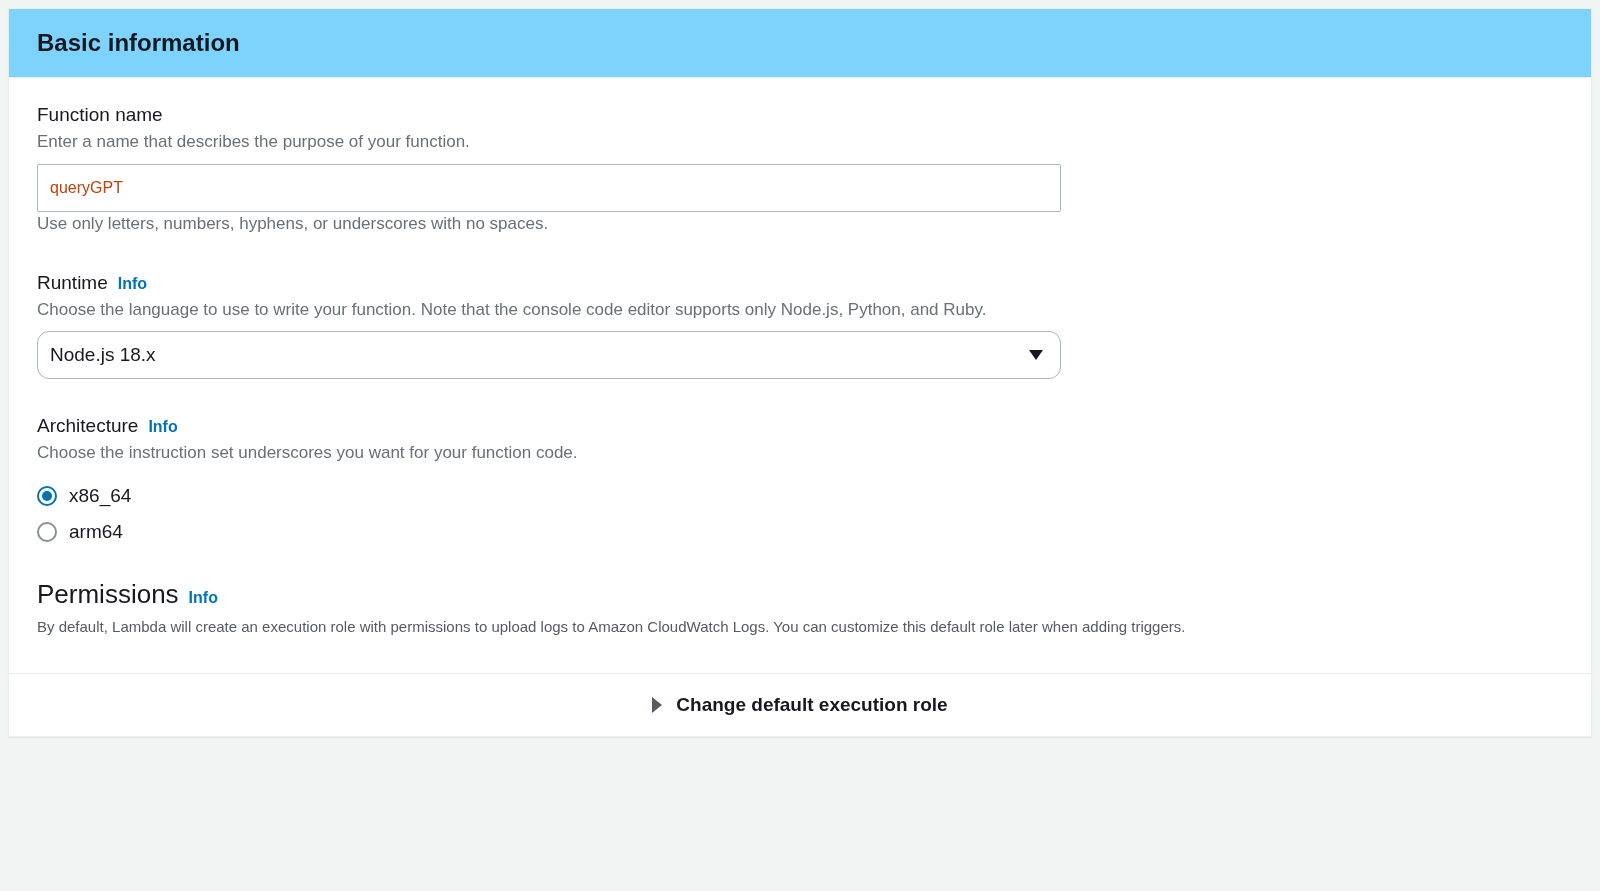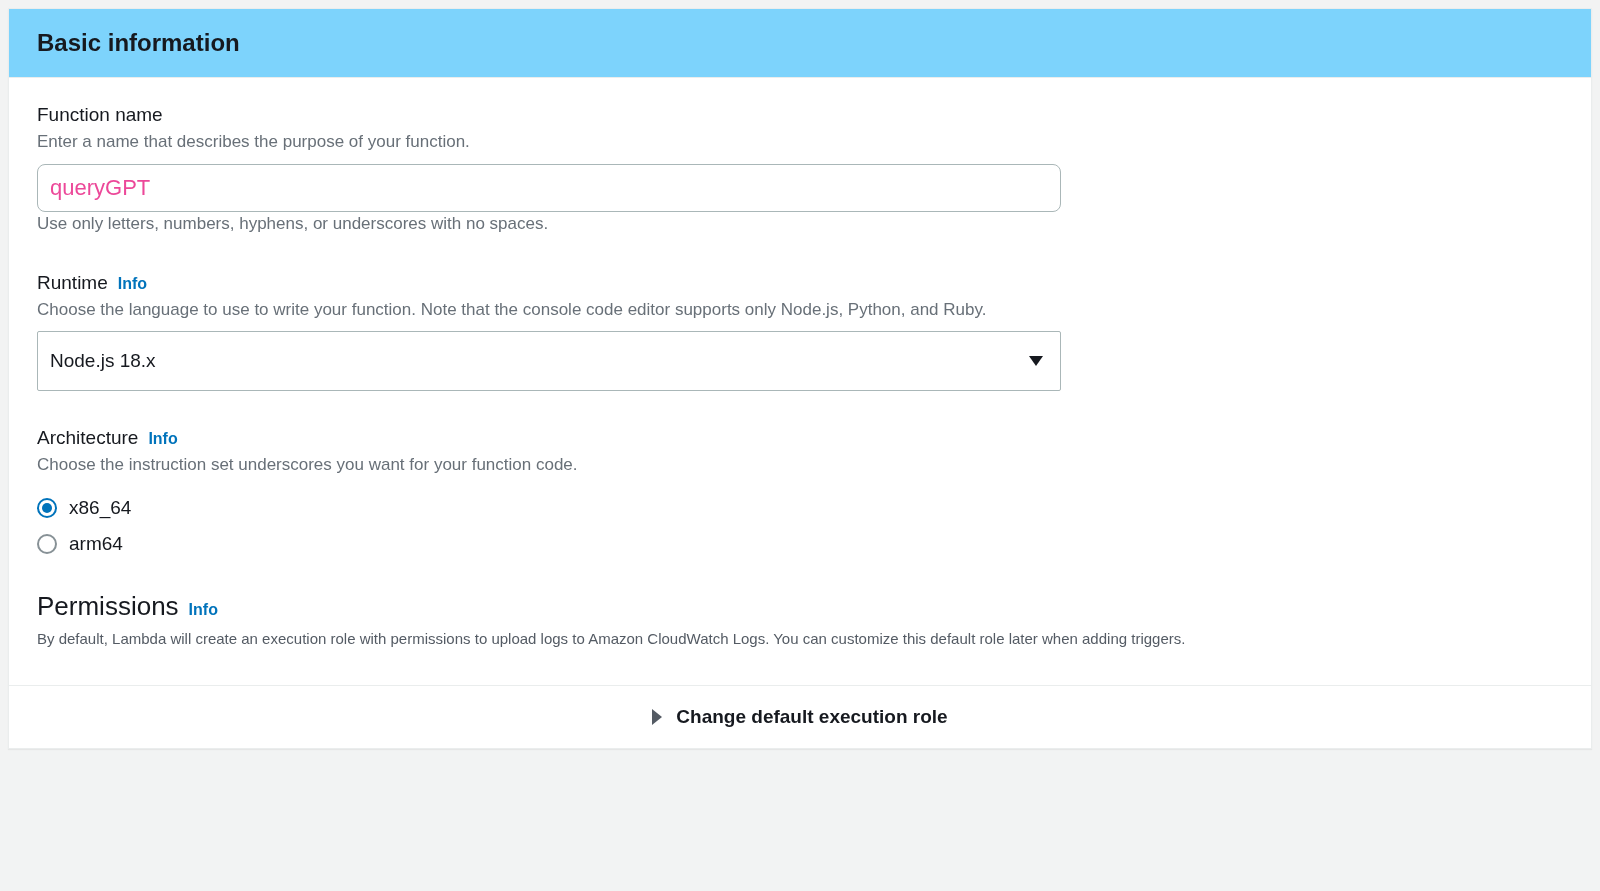--- a/index.html
+++ b/index.html
@@ -60,39 +60,39 @@
     }
     .constraint {
       color: #687078;
       font-size: 17px;
       line-height: 1.4;
     }
     .text-input {
       width: 100%;
       max-width: 1024px;
       padding: 8px 12px;
-      font-size: 22px;
+      font-size: 16px;
       border: 1px solid #aab7b8;
-      border-radius: 8px;
-      color: #ec4899;
+      border-radius: 2px;
+      color: #c2410c;
       height: 48px;
     }
     .select-wrap {
       position: relative;
       max-width: 1024px;
     }
     .select {
       width: 100%;
       padding: 8px 36px 8px 12px;
       font-size: 19px;
       border: 1px solid #aab7b8;
-      border-radius: 2px;
+      border-radius: 12px;
       background: #fff;
       cursor: pointer;
-      height: 60px;
+      height: 48px;
       display: flex;
       align-items: center;
     }
     .caret {
       position: absolute;
       right: 18px;
       top: 50%;
       transform: translateY(-50%);
       pointer-events: none;
     }

